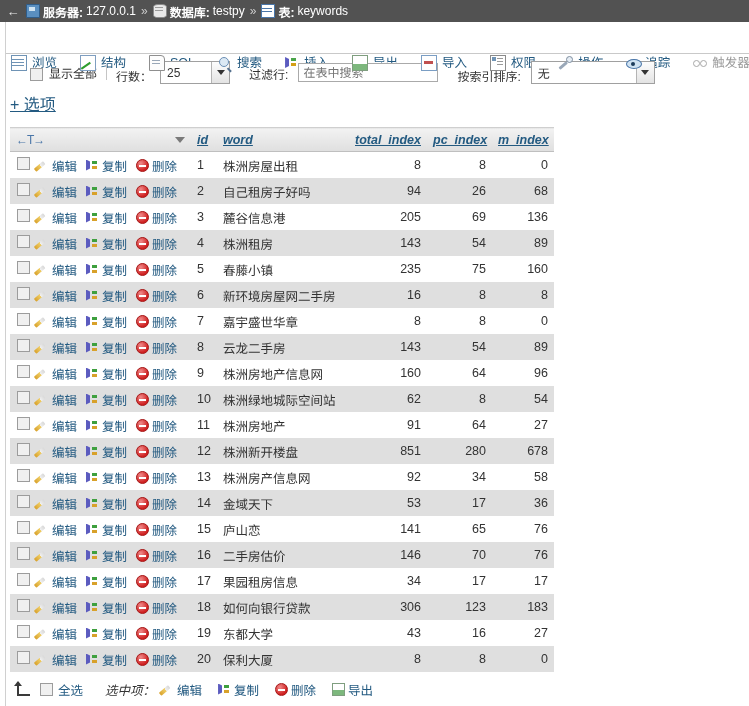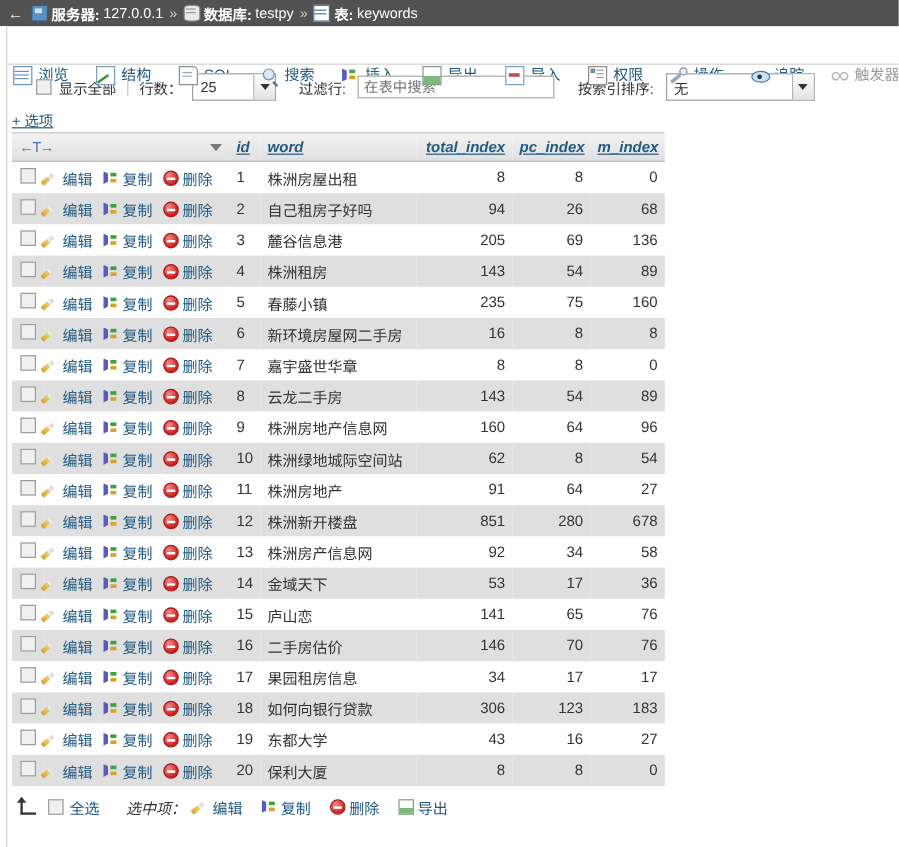--- a/index.html
+++ b/index.html
@@ -160,21 +160,21 @@
     display: flex;
     align-items: center;
     height: 37px;
     padding-left: 30px;
     gap: 0;
     background: #ffffff;
     font-size: 12px;
     color: #333333;
     white-space: nowrap;
   }
-  #optionsbar .grp { display: flex; align-items: center; gap: 6px; }
+  #optionsbar .grp { display: flex; align-items: flex-end; gap: 6px; }
   .vline {
     display: inline-block;
     width: 1px;
     height: 15px;
     background: #c5c5c5;
     margin: 0 9px;
   }
   .chk {
     width: 13px; height: 13px;
     border: 1px solid #9c9c9c;
@@ -204,21 +204,21 @@
     border-left: 1px solid #b4b4b4;
     display: flex; align-items: center; justify-content: center;
   }
   .caret {
     width: 0; height: 0;
     border-left: 4px solid transparent;
     border-right: 4px solid transparent;
     border-top: 5px solid #333333;
   }
   .filter-input {
-    width: 164px;
+    width: 140px;
     height: 19px;
     border: 1px solid #aaaaaa;
     background: #ffffff;
     color: #a8a8a8;
     font-size: 12px;
     font-family: "Liberation Sans", sans-serif;
     padding: 0 4px;
     box-sizing: border-box;
     margin-left: 4px;
   }
@@ -233,22 +233,22 @@
   }
   .sel-idx .val {
     display: flex; align-items: center;
     flex: 1;
     padding: 0 6px;
     font-size: 12px;
   }
 
   
   #optlink {
-    padding: 0 0 2px 10px;
-    font-size: 12px;
+    padding: 0 0 12px 10px;
+    font-size: 16px;
   }
   #optlink a {
     color: #235a81;
     text-decoration: underline;
     cursor: pointer;
   }
 
   
   #results {
     border-collapse: collapse;

